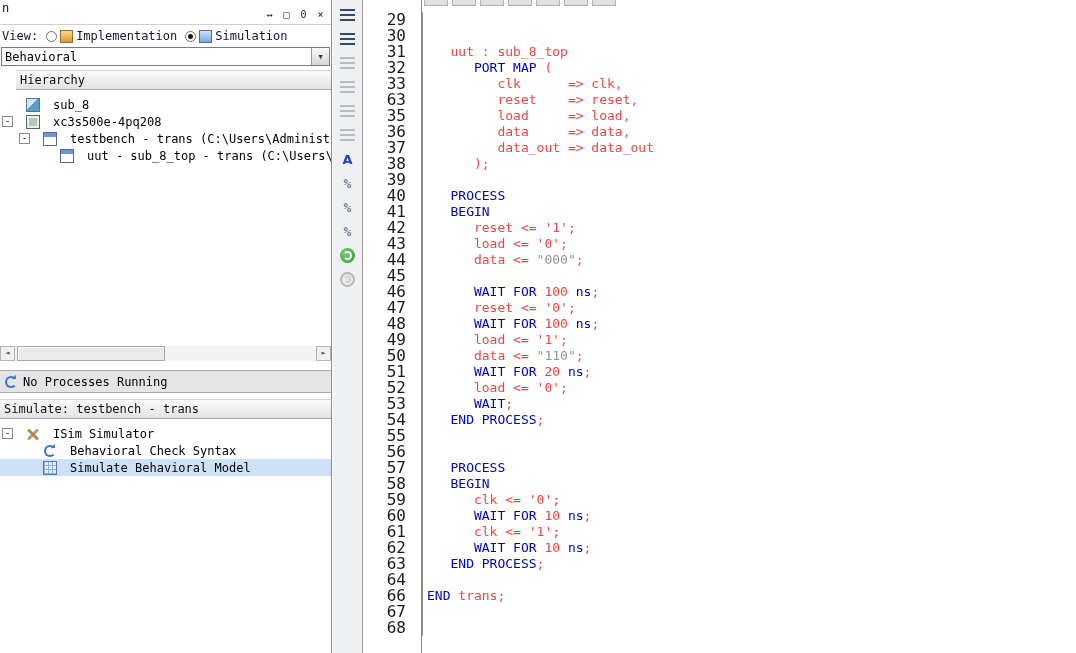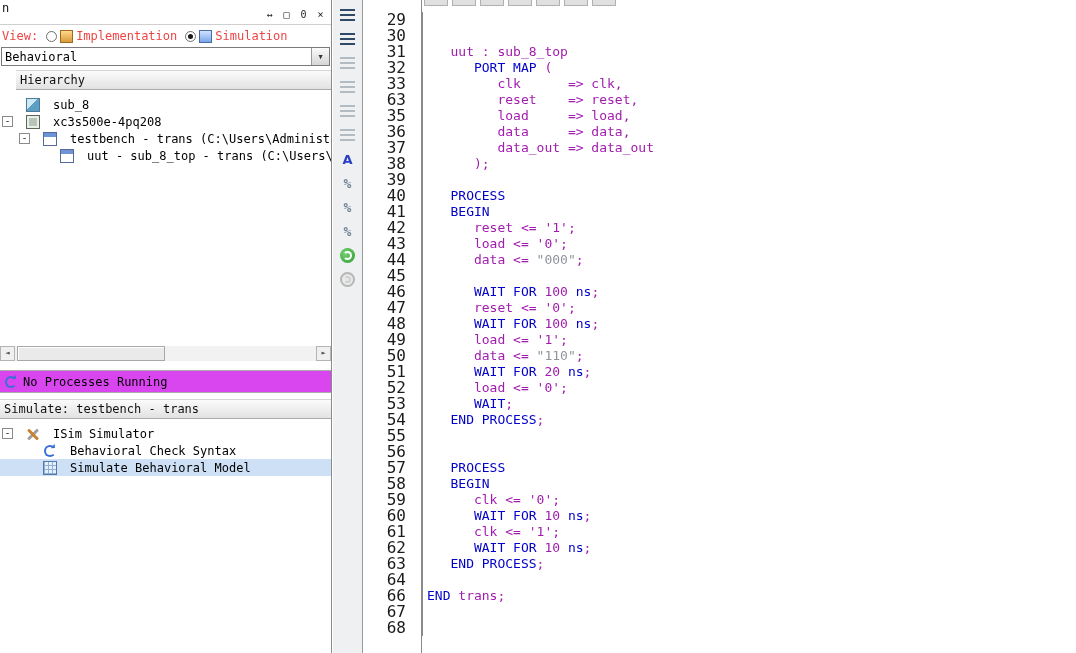--- a/index.html
+++ b/index.html
@@ -10,21 +10,21 @@
   }
   .app{position:relative;width:1076px;height:653px;}
 
   
   .left-panel{position:absolute;left:0;top:0;width:332px;height:653px;background:#fff;border-right:1px solid #8a8a8a;box-sizing:border-box;}
   .titlebar{position:absolute;left:0;top:0;right:0;height:24px;background:#fff;border-bottom:1px solid #cfcfcf;}
   .title-frag{position:absolute;left:2px;top:1px;font-size:12px;color:#111;}
   .win-btns{position:absolute;right:4px;top:8px;display:flex;gap:4px;}
   .win-btn{width:13px;height:13px;font-size:10px;line-height:13px;text-align:center;color:#222;cursor:default;}
 
-  .view-row{position:absolute;top:27px;left:0;right:0;height:18px;display:flex;align-items:center;gap:8px;padding-left:2px;font-size:12px;color:#ef4444;white-space:nowrap;}
+  .view-row{position:absolute;top:27px;left:0;right:0;height:18px;display:flex;align-items:center;gap:8px;padding-left:2px;font-size:12px;color:#0f172a;white-space:nowrap;}
   .view-opt{display:flex;align-items:center;gap:3px;}
   .radio{width:11px;height:11px;border:1px solid #6e6e6e;border-radius:50%;background:#fff;position:relative;flex:none;box-sizing:border-box;}
   .radio.sel::after{content:"";position:absolute;left:2px;top:2px;width:5px;height:5px;border-radius:50%;background:#1a1a1a;}
 
   .combo{position:absolute;top:47px;left:1px;right:1px;height:19px;border:1px solid #7a7a7a;background:#fff;display:flex;align-items:center;font-size:12px;box-sizing:border-box;}
   .combo-text{flex:1;padding-left:3px;overflow:hidden;white-space:nowrap;}
   .combo-btn{width:17px;align-self:stretch;background:linear-gradient(#fafafa,#d6d6d6);border-left:1px solid #9a9a9a;display:flex;align-items:center;justify-content:center;font-size:7px;color:#333;}
 
   .section-header{position:absolute;left:0;right:0;height:18px;background:linear-gradient(var(--hdr-from),var(--hdr-to));border-top:1px solid #d6d6d6;border-bottom:1px solid #ababab;font-size:12px;display:flex;align-items:center;padding-left:4px;color:#111;}
   .hdr-hier{top:70px;margin-left:16px;}
@@ -50,21 +50,21 @@
   .icn-refresh{width:12px;height:12px;border:2px solid #3a6fd8;border-radius:50%;border-right-color:transparent;position:relative;margin:1px;}
   .icn-refresh::after{content:"";position:absolute;right:-4px;top:-2px;border:3px solid transparent;border-left-color:#3a6fd8;transform:rotate(40deg);}
   .icn-impl{background:linear-gradient(#ffd98a,#d89a3a);border:1px solid #a06a20;width:13px;height:13px;}
   .icn-sim{background:linear-gradient(#cfe2ff,#7aa7e8);border:1px solid #4a6aa8;width:13px;height:13px;}
 
   .hscroll{position:absolute;top:346px;left:0;right:0;height:15px;background:#f2f2f2;display:flex;}
   .sb-btn{width:15px;height:15px;background:#f0f0f0;border:1px solid #b4b4b4;font-size:7px;line-height:13px;text-align:center;color:#555;flex:none;box-sizing:border-box;}
   .sb-track{flex:1;position:relative;}
   .sb-thumb{position:absolute;left:2px;top:0;width:148px;height:15px;background:#eaeaea;border:1px solid #a8a8a8;box-shadow:inset 1px 1px 0 #ffffff;box-sizing:border-box;}
 
-  .status-row{position:absolute;top:370px;left:0;right:0;height:23px;border-top:1px solid #ababab;border-bottom:1px solid #ababab;display:flex;align-items:center;gap:5px;padding-left:4px;font-size:12px;background:#d946ef;box-sizing:border-box;}
+  .status-row{position:absolute;top:370px;left:0;right:0;height:23px;border-top:1px solid #ababab;border-bottom:1px solid #ababab;display:flex;align-items:center;gap:5px;padding-left:4px;font-size:12px;background:#e5e5e5;box-sizing:border-box;}
 
   
   .vtoolbar{position:absolute;left:333px;top:0;width:30px;height:653px;background:#eef0f1;border-right:1px solid #9a9a9a;display:flex;flex-direction:column;align-items:center;padding-top:7px;gap:7px;box-sizing:border-box;}
   .vt-icn{width:17px;height:17px;display:flex;align-items:center;justify-content:center;flex:none;}
   .ic-dark-list{width:15px;height:13px;background:repeating-linear-gradient(to bottom,#2e4a66 0 2px,transparent 2px 5px);}
   .ic-gray-list{width:15px;height:13px;background:repeating-linear-gradient(to bottom,#b3bcc4 0 2px,transparent 2px 5px);}
   .ic-blue-a{color:#2840c8;font-weight:bold;font-size:13px;font-family:"DejaVu Sans",sans-serif;}
   .ic-percent{color:#6e8296;font-weight:bold;font-size:13px;}
   .ic-green-refresh{width:15px;height:15px;border-radius:50%;background:radial-gradient(circle at 35% 35%,#74cf74,#2e9e2e);position:relative;}
   .ic-green-refresh::after{content:"";position:absolute;left:3px;top:3px;right:3px;bottom:3px;border:2px solid #fff;border-radius:50%;border-left-color:transparent;box-sizing:border-box;}
@@ -75,21 +75,21 @@
   .editor{position:absolute;left:364px;top:0;right:0;bottom:0;background:#fff;}
   .editor-frag{position:absolute;top:0;left:0;right:0;height:7px;}
   .frag{position:absolute;top:-2px;height:8px;background:#e0e0e0;border:1px solid #b0b0b0;box-sizing:border-box;}
   .code{position:absolute;top:12px;left:0;right:0;}
   .code-line{display:flex;height:16px;line-height:16px;}
   .lnum{width:42px;padding-right:16px;text-align:right;font-size:16px;color:#1a1a1a;border-right:1px solid #8a8a8a;flex:none;}
   .gutter-extend{position:absolute;left:0;top:0;width:58px;height:653px;border-right:1px solid #8a8a8a;box-sizing:border-box;pointer-events:none;}
   .ctext{padding-left:4px;white-space:pre;font-size:13px;color:#000;}
   .tok-k{color:var(--kw);}
   .tok-s{color:var(--str);}
-  .tok-p{color:#a21caf;}
+  .tok-p{color:#ef4444;}
 </style>
 </head>
 <body>
 
 <div class="app">
 
   <aside class="left-panel">
     <div class="titlebar">
       <span class="title-frag">n</span>
       <span class="win-btns">

